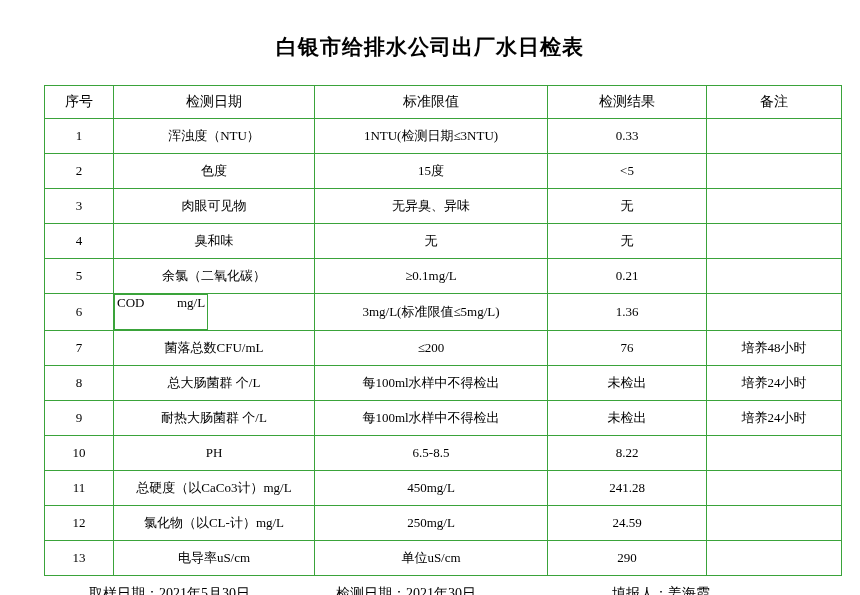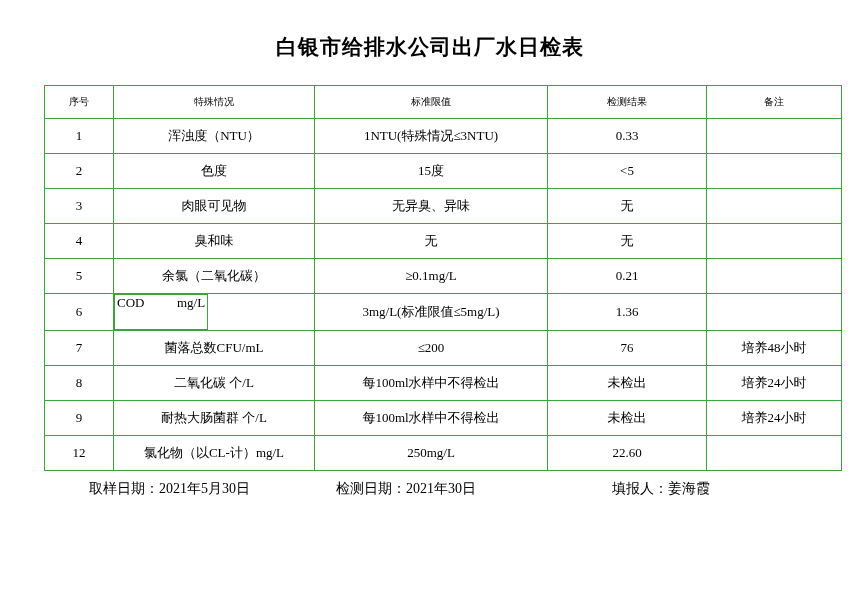--- a/index.html
+++ b/index.html
@@ -42,21 +42,21 @@
     border: 1px solid #3aa33a;
     height: 34px;
     font-size: 13px;
     text-align: center;
     vertical-align: middle;
     font-weight: normal;
     padding: 0 2px;
     font-family: "Liberation Serif", "DejaVu Serif", serif;
   }
   table.report thead td {
-    font-size: 10px;
+    font-size: 14px;
     height: 32px;
   }
   .col-no    { width: 64px; }
   .col-item  { width: 196px; }
   .col-std   { width: 228px; }
   .col-res   { width: 154px; }
   .col-note  { width: 130px; }
   .item-spread {
     display: inline-block;
     white-space: pre;
@@ -77,31 +77,31 @@
 
 <div class="page">
 
   <div class="doc-title">白银市给排水公司出厂水日检表</div>
 
   <div class="table-wrap">
     <table class="report">
       <thead>
         <tr>
           <td class="col-no">序号</td>
-          <td class="col-item">特殊情况</td>
+          <td class="col-item">检测日期</td>
           <td class="col-std">标准限值</td>
           <td class="col-res">检测结果</td>
           <td class="col-note">备注</td>
         </tr>
       </thead>
       <tbody>
         <tr>
           <td>1</td>
           <td>浑浊度（NTU）</td>
-          <td>1NTU(特殊情况≤3NTU)</td>
+          <td>1NTU(检测日期≤3NTU)</td>
           <td>0.33</td>
           <td></td>
         </tr>
         <tr>
           <td>2</td>
           <td>色度</td>
           <td>15度</td>
           <td>&lt;5</td>
           <td></td>
         </tr>
@@ -135,37 +135,58 @@
         </tr>
         <tr>
           <td>7</td>
           <td>菌落总数CFU/mL</td>
           <td>≤200</td>
           <td>76</td>
           <td>培养48小时</td>
         </tr>
         <tr>
           <td>8</td>
-          <td>二氧化碳 个/L</td>
+          <td>总大肠菌群 个/L</td>
           <td>每100ml水样中不得检出</td>
           <td>未检出</td>
           <td>培养24小时</td>
         </tr>
         <tr>
           <td>9</td>
           <td>耐热大肠菌群 个/L</td>
           <td>每100ml水样中不得检出</td>
           <td>未检出</td>
           <td>培养24小时</td>
         </tr>
         <tr>
+          <td>10</td>
+          <td>PH</td>
+          <td>6.5-8.5</td>
+          <td>8.22</td>
+          <td></td>
+        </tr>
+        <tr>
+          <td>11</td>
+          <td>总硬度（以CaCo3计）mg/L</td>
+          <td>450mg/L</td>
+          <td>241.28</td>
+          <td></td>
+        </tr>
+        <tr>
           <td>12</td>
           <td>氯化物（以CL-计）mg/L</td>
           <td>250mg/L</td>
-          <td>22.60</td>
+          <td>24.59</td>
+          <td></td>
+        </tr>
+        <tr>
+          <td>13</td>
+          <td>电导率uS/cm</td>
+          <td>单位uS/cm</td>
+          <td>290</td>
           <td></td>
         </tr>
       </tbody>
     </table>
   </div>
 
   <div class="footer">
     <div class="f1">取样日期：2021年5月30日</div>
     <div class="f2">检测日期：2021年30日</div>
     <div class="f3">填报人：姜海霞</div>

